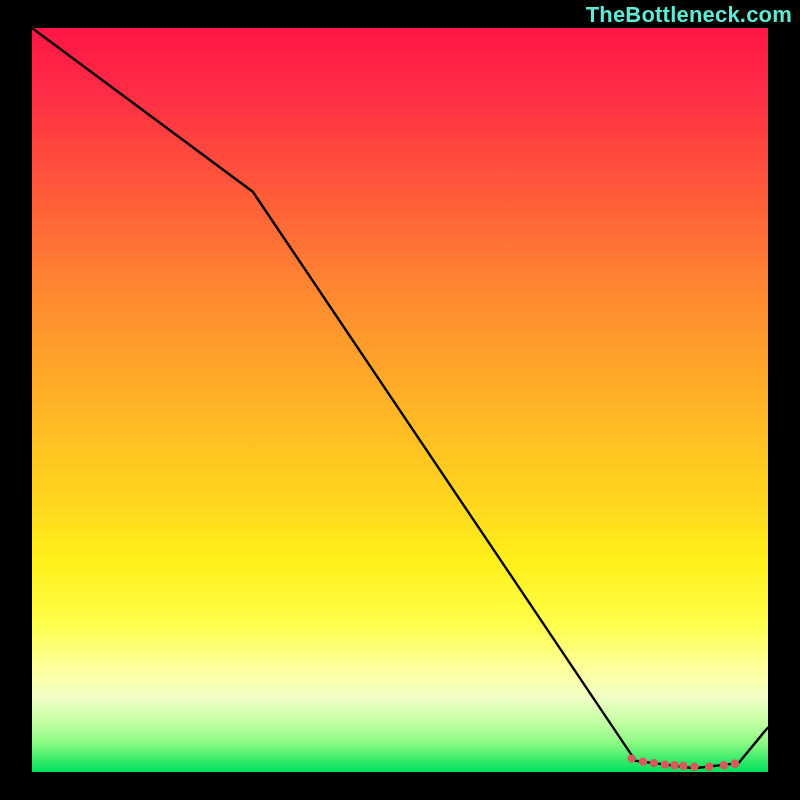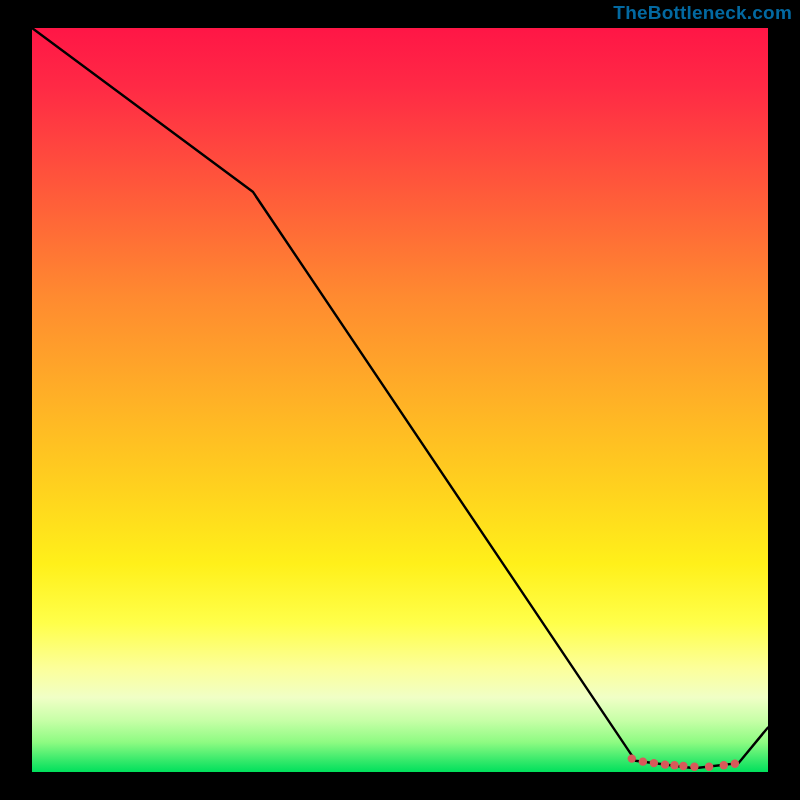--- a/index.html
+++ b/index.html
@@ -14,22 +14,22 @@
   .frame {
     position: relative;
     width: 800px;
     height: 800px;
     background: #000;
   }
   .watermark {
     position: absolute;
     top: 2px;
     right: 8px;
-    color: #0369a1;
-    font-size: 19px;
+    color: #5eead4;
+    font-size: 22px;
     font-weight: 600;
     letter-spacing: 0.2px;
     user-select: none;
   }
   .plot-area {
     position: absolute;
     left: 32px;
     top: 28px;
     width: 736px;
     height: 744px;

